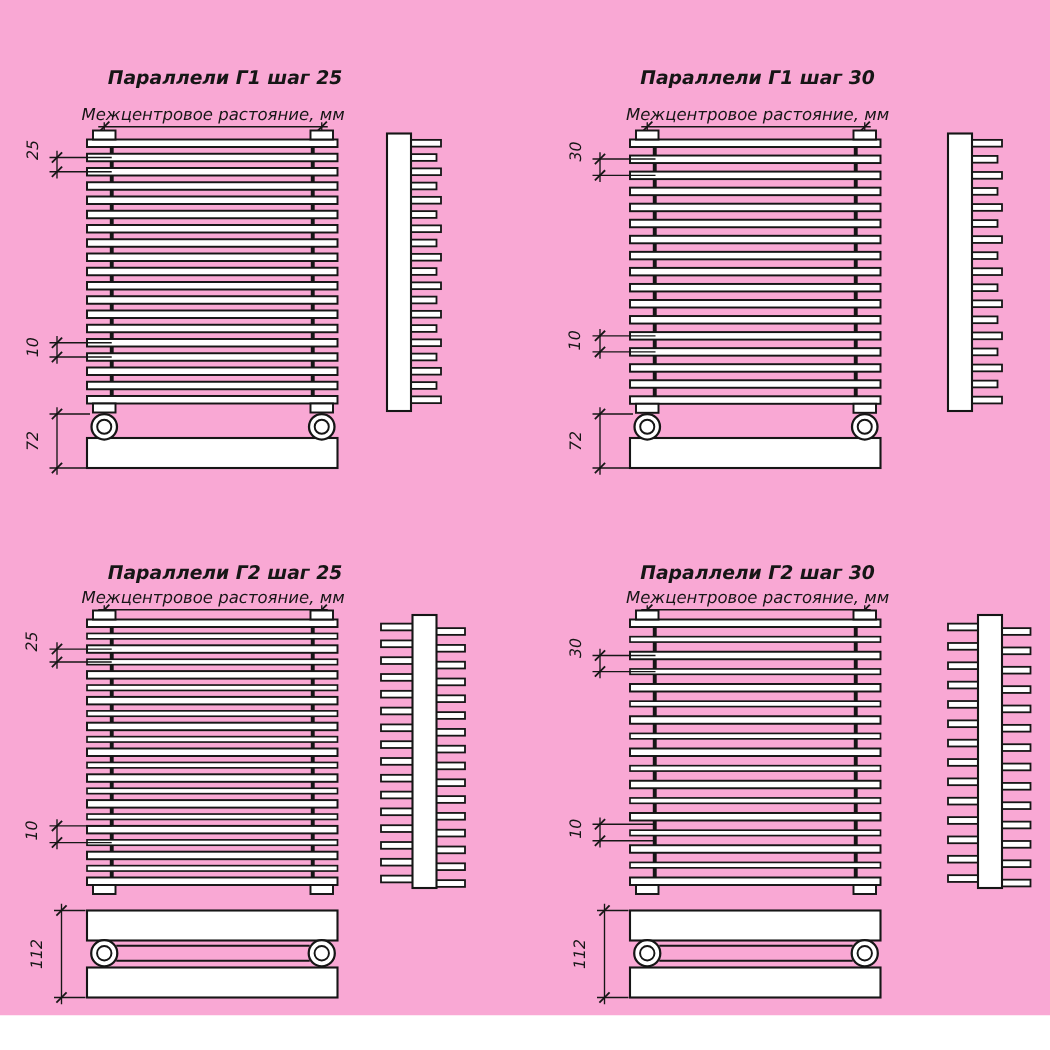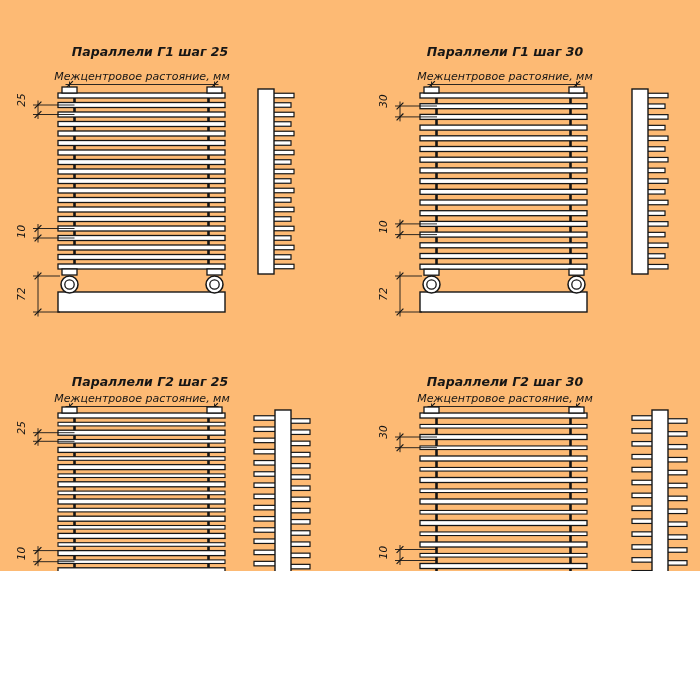--- a/index.html
+++ b/index.html
@@ -1,16 +1,16 @@
 <!DOCTYPE html>
 <html><head>
 <meta charset="utf-8">
 <style>
   html,body{margin:0;padding:0;background:#ffffff;}
-  #stage{position:relative;width:700px;height:571px;background:#fdba74;overflow:hidden;
+  #stage{position:relative;width:700px;height:677px;background:#f9a8d4;overflow:hidden;
          font-family:"DejaVu Sans",sans-serif;}
   svg text{font-family:"DejaVu Sans",sans-serif;}
 </style>
 </head>
 <body>
 
 <div id="stage">
   <svg id="drawing" width="700" height="700" viewBox="0 0 700 700">
       <text x="150" y="56" font-size="12.5" text-anchor="middle" fill="#161616" font-style="italic" font-weight="bold">Параллели Г1 шаг 25</text>
       <text x="142" y="80" font-size="11" text-anchor="middle" fill="#161616" font-style="italic">Межцентровое растояние, мм</text>

